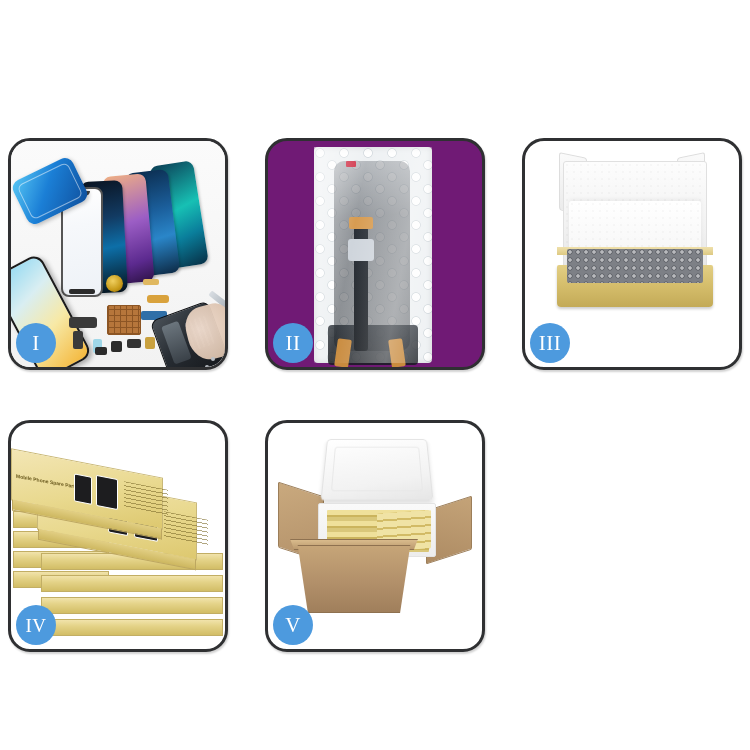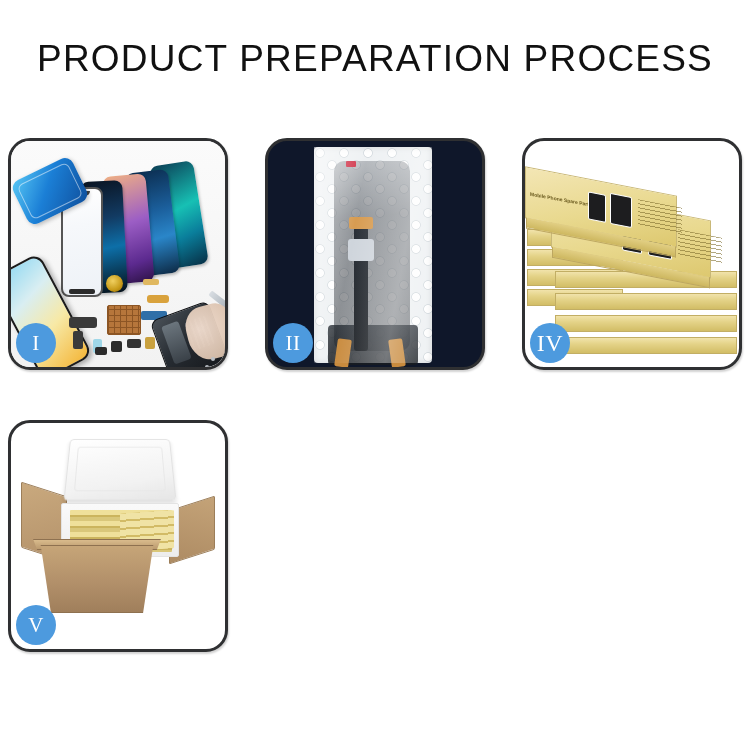--- a/index.html
+++ b/index.html
@@ -48,21 +48,21 @@
   .badge {
     position: absolute; left: 5px; bottom: 4px;
     width: 40px; height: 40px; border-radius: 50%;
     background: #4d9ade;
     display: flex; align-items: center; justify-content: center;
     color: #ffffff;
     font-family: "Liberation Serif", serif;
     font-size: 21px; line-height: 1; letter-spacing: .5px;
     z-index: 30;
   }
-  .badge.wide { font-size: 24px; }
+  .badge.wide { font-size: 19px; }
 
   
   .p1 { background: #f7f7f7; }
   .p1 .scene { position:absolute; inset:0; background: linear-gradient(180deg,#fbfbfb 0%,#f2f2f2 100%); }
   .ph {
     position: absolute; border-radius: 8px;
     box-shadow: 1px 2px 3px rgba(0,0,0,.25);
   }
   
   .ph-a { width: 44px; height: 104px; left: 146px; top: 22px; transform: rotate(-9deg);
@@ -140,21 +140,21 @@
     background:linear-gradient(90deg,#d8dde2,#9aa3ab); transform:rotate(38deg); border-radius:2px;
   }
   .hand {
     position:absolute; right:-8px; bottom:8px; width:46px; height:54px;
     background: radial-gradient(ellipse at 30% 40%, #f2ded0 0%, #dcc3af 70%, #c8ab95 100%);
     border-radius: 40% 30% 35% 45%; transform: rotate(-14deg); opacity:.95;
   }
   .screw { position:absolute; width:4px; height:4px; border-radius:50%; background:#b9bec4; }
 
   
-  .p2 { background:#0f172a; }
+  .p2 { background:#701a75; }
   .bubble-bag {
     position:absolute; left:46px; top:6px; width:118px; height:216px;
     background:#eef1f3;
     background-image:
       radial-gradient(circle at 6px 6px, rgba(255,255,255,.95) 3.6px, rgba(198,206,212,.65) 4.4px, rgba(238,241,243,0) 5.2px),
       radial-gradient(circle at 18px 18px, rgba(255,255,255,.95) 3.6px, rgba(198,206,212,.65) 4.4px, rgba(238,241,243,0) 5.2px);
     background-size: 24px 24px, 24px 24px;
     border-radius: 4px;
     box-shadow: 0 0 6px rgba(0,0,0,.12) inset;
   }
@@ -344,21 +344,20 @@
     background:linear-gradient(120deg, rgba(255,255,255,.9), rgba(240,240,240,.2));
     transform: rotate(-12deg); border-radius:3px; opacity:.8;
   }
 </style>
 </head>
 <body>
 
 <div class="page">
 
   <div class="header">
-    <div class="title">PRODUCT PREPARATION PROCESS</div>
   </div>
 
   <div class="grid">
 
     <div class="panel p1">
       <div class="panel-inner">
         <div class="scene">
           <div class="ph ph-a"></div>
           <div class="ph ph-b"></div>
           <div class="ph ph-c"></div>
@@ -404,20 +403,37 @@
           <div class="lcd-tape"></div>
           <div class="lcd-tab-l"></div>
           <div class="lcd-tab-r"></div>
           <div class="red-mark"></div>
           <div class="bag-sheen"></div>
         </div>
       </div>
       <div class="badge">II</div>
     </div>
 
+    <div class="panel p3">
+      <div class="panel-inner">
+        <div class="flapL"></div>
+        <div class="flapR"></div>
+        <div class="foam-back">
+          <div class="foam-tex"></div>
+        </div>
+        <div class="foam-front">
+          <div class="foam-tex"></div>
+        </div>
+        <div class="tray">
+          <div class="tray-lip"></div>
+          <div class="tray-inner"></div>
+        </div>
+      </div>
+      <div class="badge">III</div>
+    </div>
 
     <div class="panel p4">
       <div class="panel-inner">
         <div class="stack">
 
           <div class="layer" style="left:2px;  top:74px;  width:96px;"></div>
           <div class="layer" style="left:2px;  top:94px;  width:96px;"></div>
           <div class="layer" style="left:2px;  top:114px; width:96px;"></div>
           <div class="layer" style="left:2px;  top:134px; width:96px;"></div>
 

